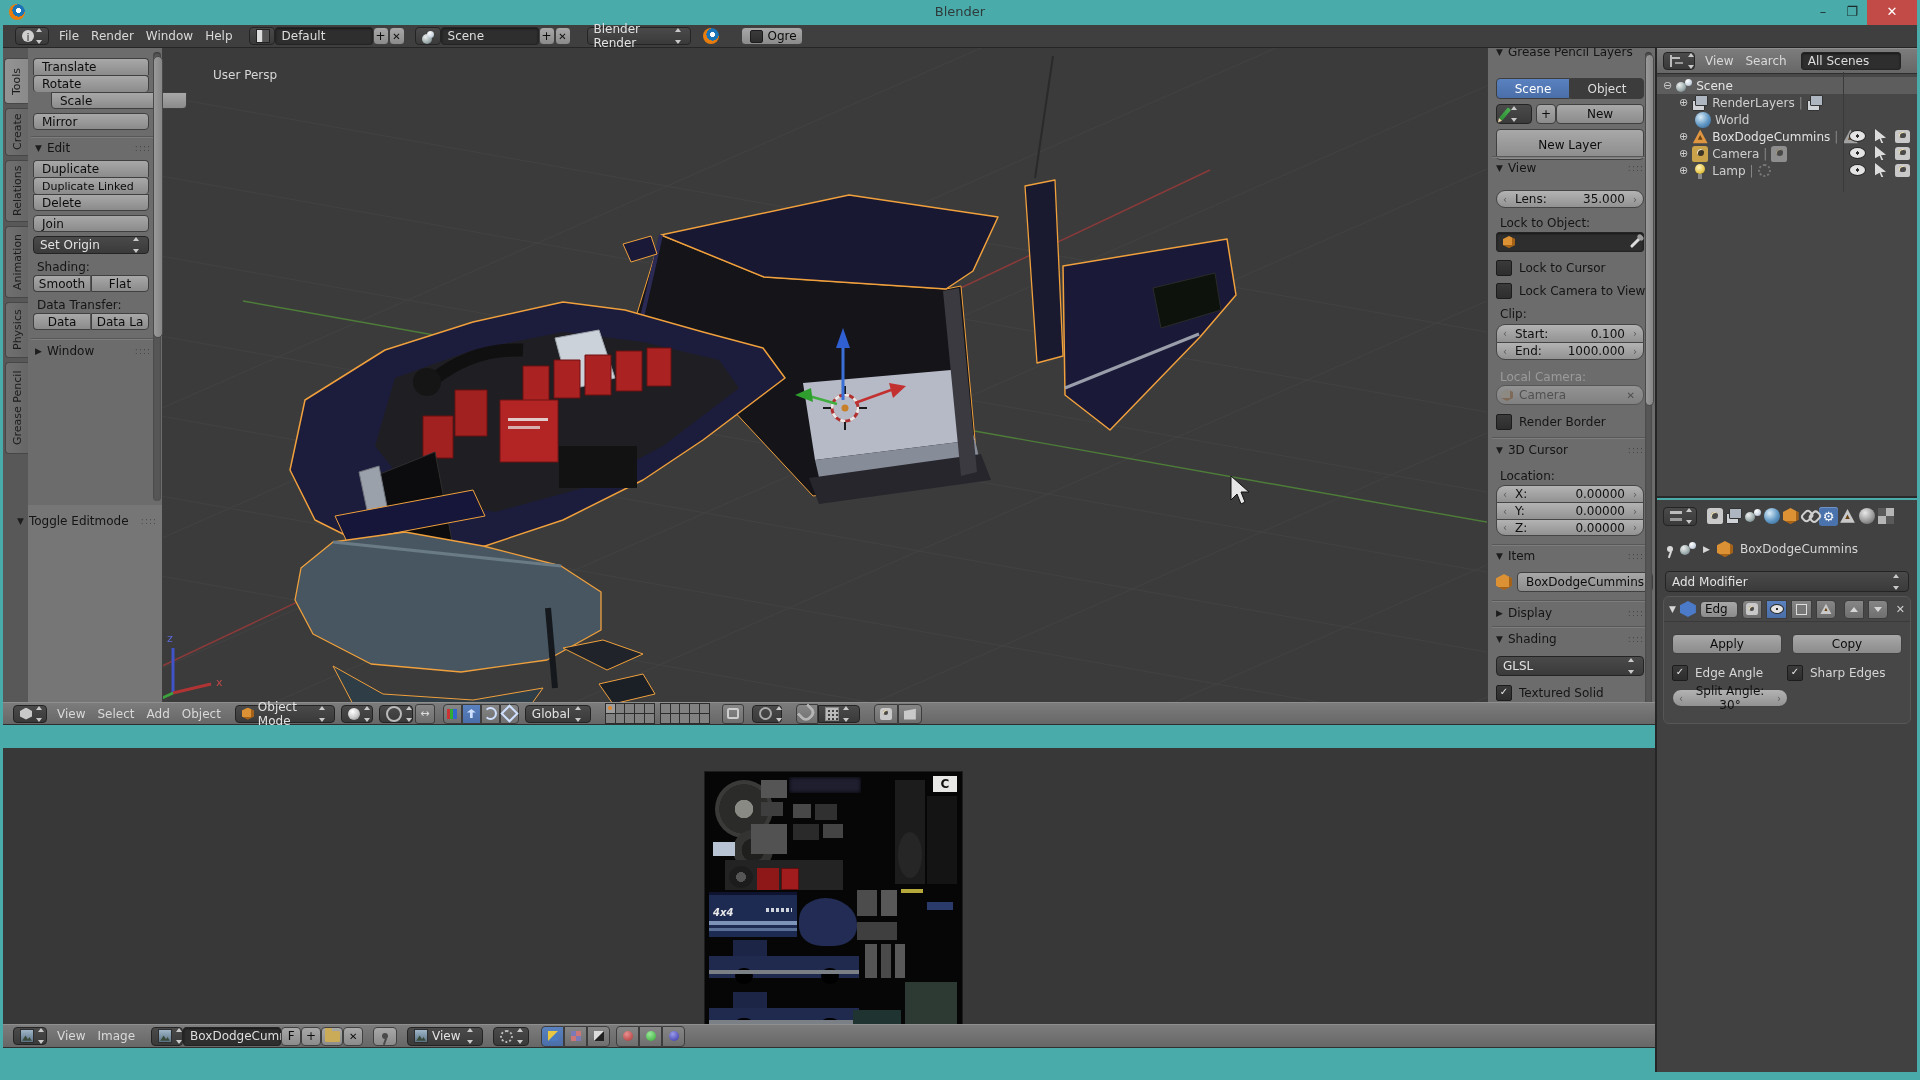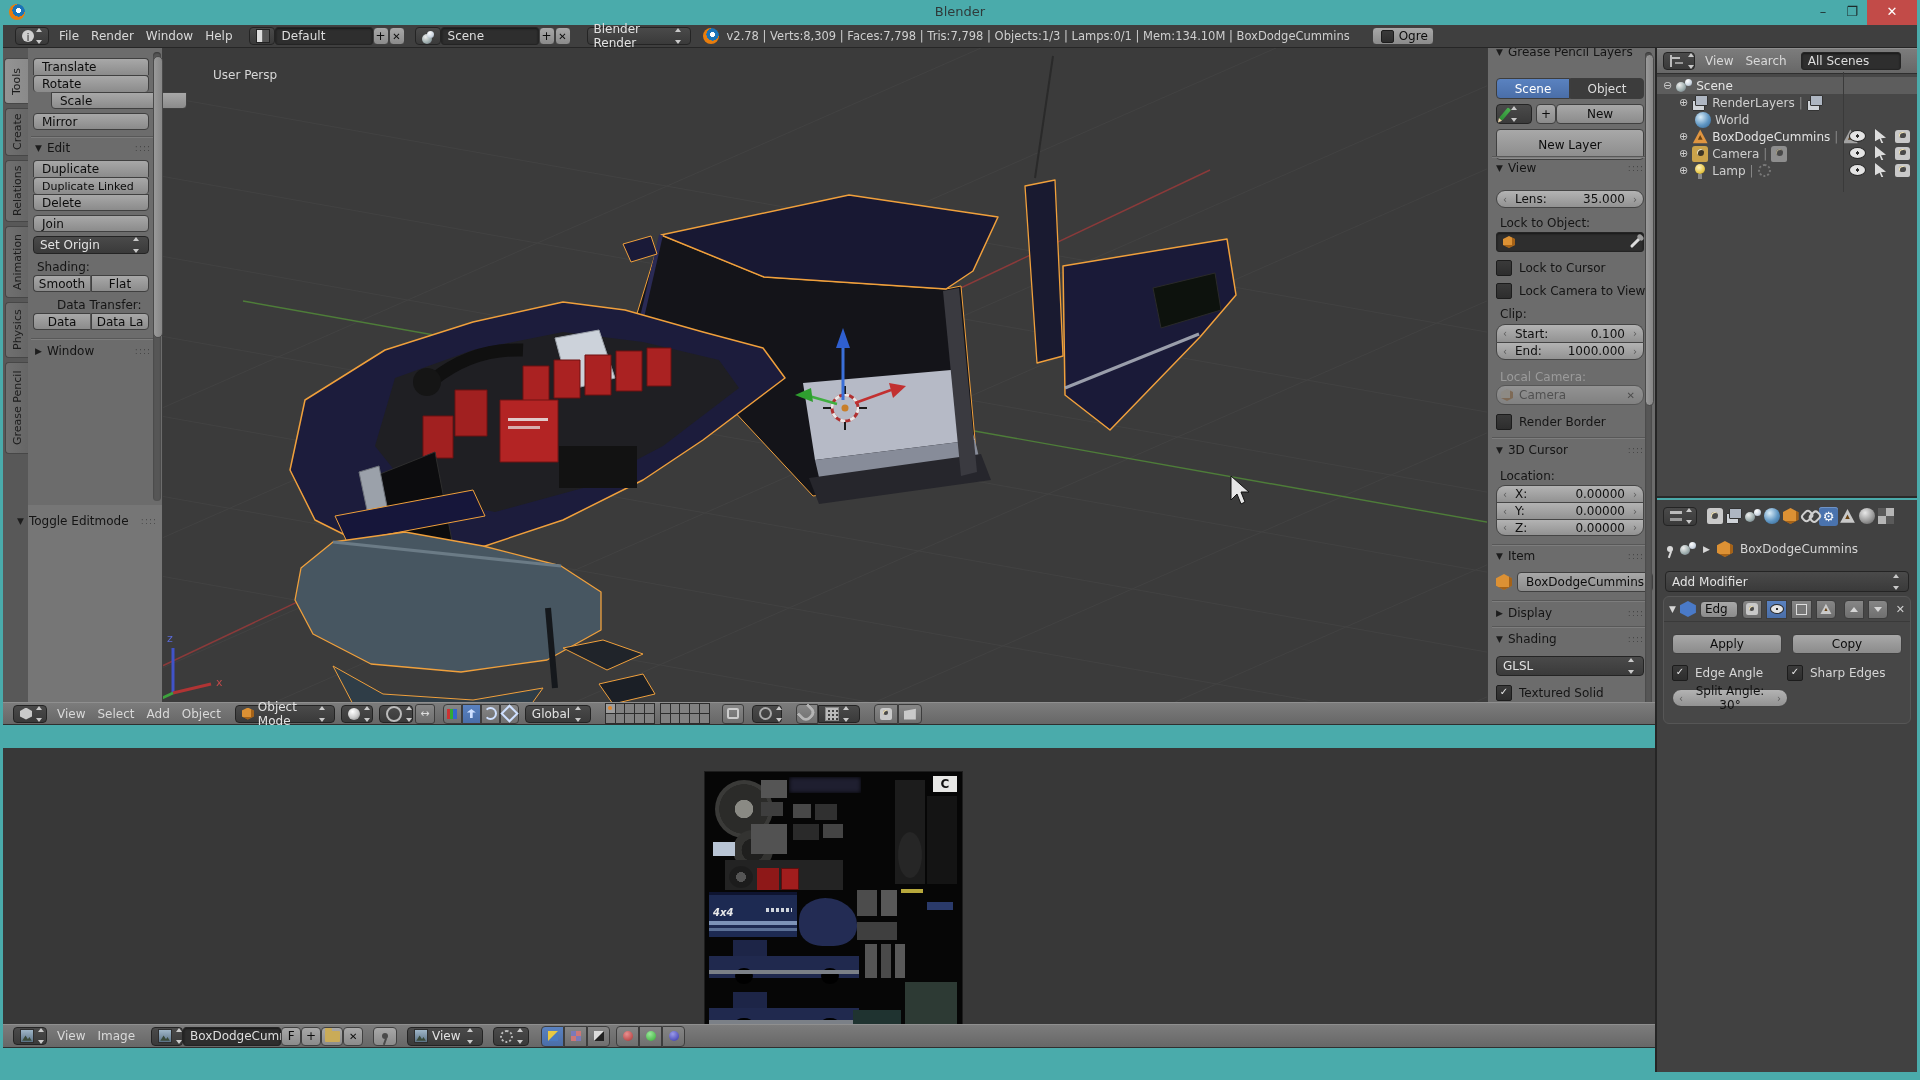--- a/index.html
+++ b/index.html
@@ -138,21 +138,20 @@
     <div class="inset" style="height:18px;width:98px;">
         <span>Scene</span>
       </div>
     <div class="btn center" style="height:18px;width:16px;">+</div>
     <div class="btn center" style="height:18px;width:16px;font-size:10px;">✕</div>
     <div class="dark" style="margin-left:16px;height:18px;width:104px;">
       <span style="flex:1;">Blender Render</span>
         <span class="spin"></span>
     </div>
     <span class="i16 ic-blender" style="margin-left:12px;"></span>
-    <span style="margin-left:8px;color:#cfcfcf;font-size:11.5px;">v2.78 | Verts:8,309 | Faces:7,798 | Tris:7,798 | Objects:1/3 | Lamps:0/1 | Mem:134.10M | BoxDodgeCummins</span>
     <div class="btn" style="margin-left:22px;height:18px;width:62px;gap:5px;">
       <span class="cb" style="width:11px;height:11px;"></span>
       <span>Ogre</span>
     </div>
   </div>
 
   <div class="abs" style="left:3px;top:48px;width:1652px;height:677px;background:#3b3b3b;overflow:hidden;">
     <svg class="abs" style="left:0;top:0;" width="1652" height="677" viewBox="0 0 1652 677">
 
       <g stroke="#444444" stroke-width="1" opacity="0.8">
@@ -290,21 +289,21 @@
     <div class="abs btn stack-mid" style="left:30px;top:129px;width:116px;height:17px;font-size:11px;">Duplicate Linked</div>
     <div class="abs btn stack-bot" style="left:30px;top:146px;width:116px;height:17px;">Delete</div>
     <div class="abs btn" style="left:30px;top:167px;width:116px;height:17px;">Join</div>
     <div class="abs dark" style="left:30px;top:188px;width:116px;height:18px;">
       <span style="flex:1;">Set Origin</span>
         <span class="spin"></span>
     </div>
     <div class="abs lab-d" style="left:34px;top:212px;">Shading:</div>
     <div class="abs btn join-l center" style="left:30px;top:227px;width:58px;height:17px;">Smooth</div>
     <div class="abs btn join-r center" style="left:88px;top:227px;width:58px;height:17px;">Flat</div>
-    <div class="abs lab-d" style="left:34px;top:250px;margin-left:20px;">Data Transfer:</div>
+    <div class="abs lab-d" style="left:34px;top:250px;">Data Transfer:</div>
     <div class="abs btn join-l center" style="left:30px;top:265px;width:58px;height:17px;">Data</div>
     <div class="abs btn join-r center" style="left:88px;top:265px;width:58px;height:17px;">Data La</div>
     <div class="abs sep" style="left:28px;top:290px;width:122px;height:0;"></div>
     <div class="abs phead" style="left:32px;top:296px;width:116px;">
       <span class="tri">▶</span>
       <span>Window</span>
       <span class="grip">::::</span>
     </div>
     <div class="abs scrollbar" style="left:150px;top:4px;width:8px;height:449px;">
       <div class="thumb" style="position:absolute;left:0;top:4px;width:8px;height:280px;"></div>

